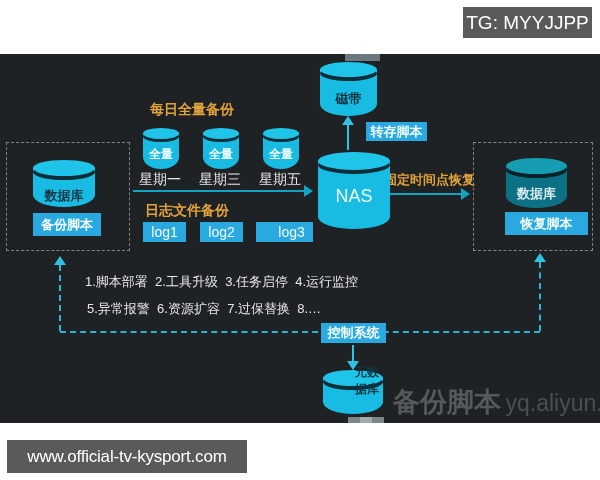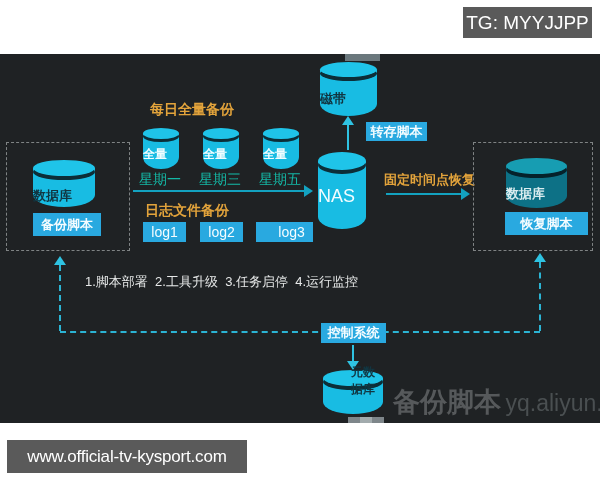--- a/index.html
+++ b/index.html
@@ -11,21 +11,21 @@
   .tag-top{left:463px;top:7px;width:129px;height:31px;font-size:19px;}
   .tag-bottom{left:7px;top:440px;width:240px;height:33px;font-size:17px;letter-spacing:-0.2px;}
   
   .dark{position:absolute;left:0;top:54px;width:600px;height:369px;background:#1f2224;}
   .abs{position:absolute;}
   
   .cyl{position:absolute;}
   .cyl-top{position:absolute;left:0;right:0;top:0;border-radius:50%;z-index:2;}
   .cyl-body{position:absolute;left:0;right:0;bottom:0;z-index:1;
             border-radius:0 0 50% 50% / 0 0 12px 12px;}
-  .cyl-label{position:absolute;left:0;right:0;z-index:3;font-weight:bold;}
+  .cyl-label{position:absolute;left:0;right:0;z-index:3;text-align:center;font-weight:bold;}
   .cyan .cyl-top{background:#1fc4e9;box-shadow:0 4px 0 #0c2e38;}
   .cyan .cyl-body{background:#18bce3;}
   .teal .cyl-top{background:#179db2;box-shadow:0 4px 0 #05222b;}
   .teal .cyl-body{background:#0d7186;}
   .dark-label{color:#113642;}
   .light-label{color:#d9ecef;}
   .white-label{color:#f2fdff;}
   
   .btn{position:absolute;background:#29a9e0;color:#f4fcff;display:flex;align-items:center;
        justify-content:center;font-size:13px;font-weight:bold;z-index:4;}
@@ -38,21 +38,21 @@
   .sline-h{position:absolute;height:2px;background:#13a2c0;}
   .sline-v{position:absolute;width:2px;background:#2fc3e2;}
   
   .arr-right{position:absolute;width:0;height:0;border-top:6px solid transparent;
              border-bottom:6px solid transparent;border-left:9px solid #13a2c0;}
   .arr-up{position:absolute;width:0;height:0;border-left:6px solid transparent;
           border-right:6px solid transparent;border-bottom:9px solid #2fc3e2;}
   .arr-down{position:absolute;width:0;height:0;border-left:6px solid transparent;
             border-right:6px solid transparent;border-top:9px solid #2fc3e2;}
   .orange{color:#e2a33b;font-weight:bold;}
-  .cyan-text{color:#14b8a6;}
+  .cyan-text{color:#e5e5e5;}
   .ops-text{position:absolute;color:#e6e8e8;font-size:13px;white-space:pre;}
   .wm{position:absolute;color:#55585a;white-space:nowrap;}
   .wm-brand{font-size:27px;font-weight:bold;color:#56595b;}
   .wm-site{font-size:23px;color:#4a4f51;}
   .notch{position:absolute;background:#6b787d;}
   .center-txt{text-align:left;}
 </style>
 </head>
 <body>
 
@@ -107,21 +107,21 @@
     <div class="btn" style="left:143px;top:168px;width:43px;height:20px;font-weight:normal;font-size:14px;">
       <span>log1</span>
     </div>
     <div class="btn" style="left:200px;top:168px;width:43px;height:20px;font-weight:normal;font-size:14px;">
       <span>log2</span>
     </div>
     <div class="btn" style="left:256px;top:168px;width:43px;height:20px;font-weight:normal;font-size:14px;padding-left:14px;">
       <span>log3</span>
     </div>
 
-    <div class="cyl cyan" style="left:318px;top:98px;width:48px;height:77px;">
+    <div class="cyl cyan" style="left:318px;top:98px;width:72px;height:77px;">
       <div class="cyl-top" style="height:18px;"></div>
       <div class="cyl-body" style="top:9px;"></div>
       <div class="cyl-label white-label" style="bottom:22px;font-size:18px;font-weight:normal;">NAS</div>
     </div>
 
     <div class="cyl cyan" style="left:320px;top:8px;width:57px;height:54px;">
       <div class="cyl-top" style="height:15px;"></div>
       <div class="cyl-body" style="top:8px;"></div>
       <div class="cyl-label dark-label" style="bottom:8px;font-size:13px;">磁带</div>
     </div>
@@ -139,20 +139,21 @@
     <div class="cyl teal" style="left:506px;top:104px;width:61px;height:50px;">
       <div class="cyl-top" style="height:16px;"></div>
       <div class="cyl-body" style="top:8px;"></div>
       <div class="cyl-label light-label" style="bottom:5px;font-size:13px;">数据库</div>
     </div>
     <div class="btn" style="left:505px;top:158px;width:83px;height:23px;">
       <span>恢复脚本</span>
     </div>
 
     <div class="ops-text" style="left:85px;top:219px;">1.脚本部署  2.工具升级  3.任务启停  4.运行监控</div>
+    <div class="ops-text" style="left:87px;top:246px;">5.异常报警  6.资源扩容  7.过保替换  8.…</div>
 
     <div class="cdash-h" style="left:60px;top:277px;width:480px;"></div>
     <div class="cdash-v" style="left:59px;top:211px;height:66px;"></div>
     <div class="arr-up" style="left:54px;top:202px;"></div>
     <div class="cdash-v" style="left:539px;top:208px;height:69px;"></div>
     <div class="arr-up" style="left:534px;top:199px;"></div>
     <div class="btn" style="left:321px;top:269px;width:65px;height:20px;">
       <span>控制系统</span>
     </div>
     <div class="sline-v" style="left:352px;top:291px;height:17px;"></div>

